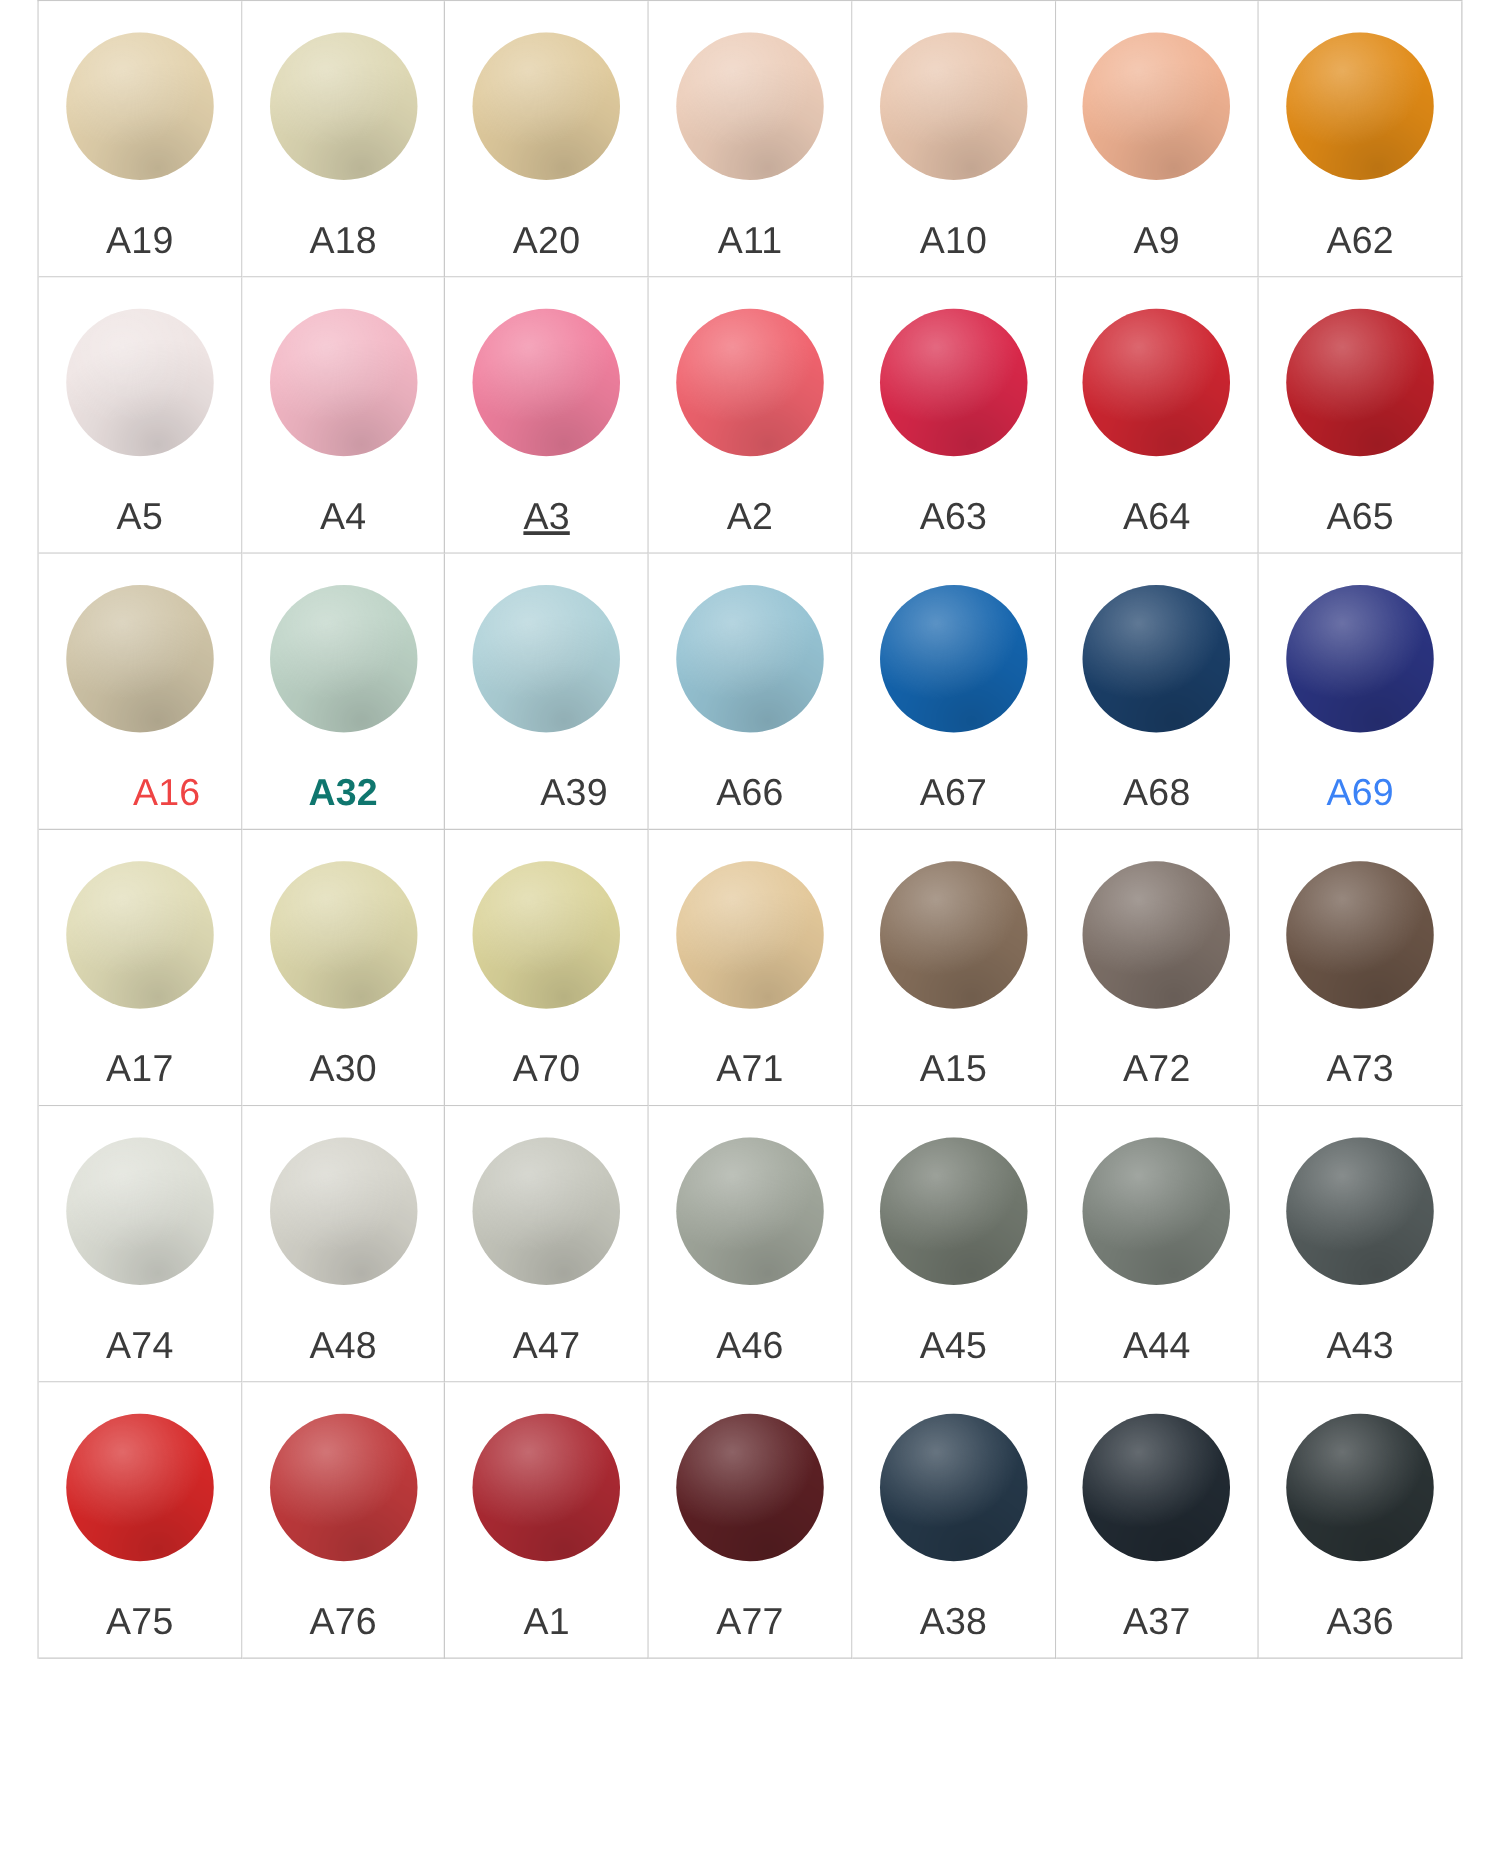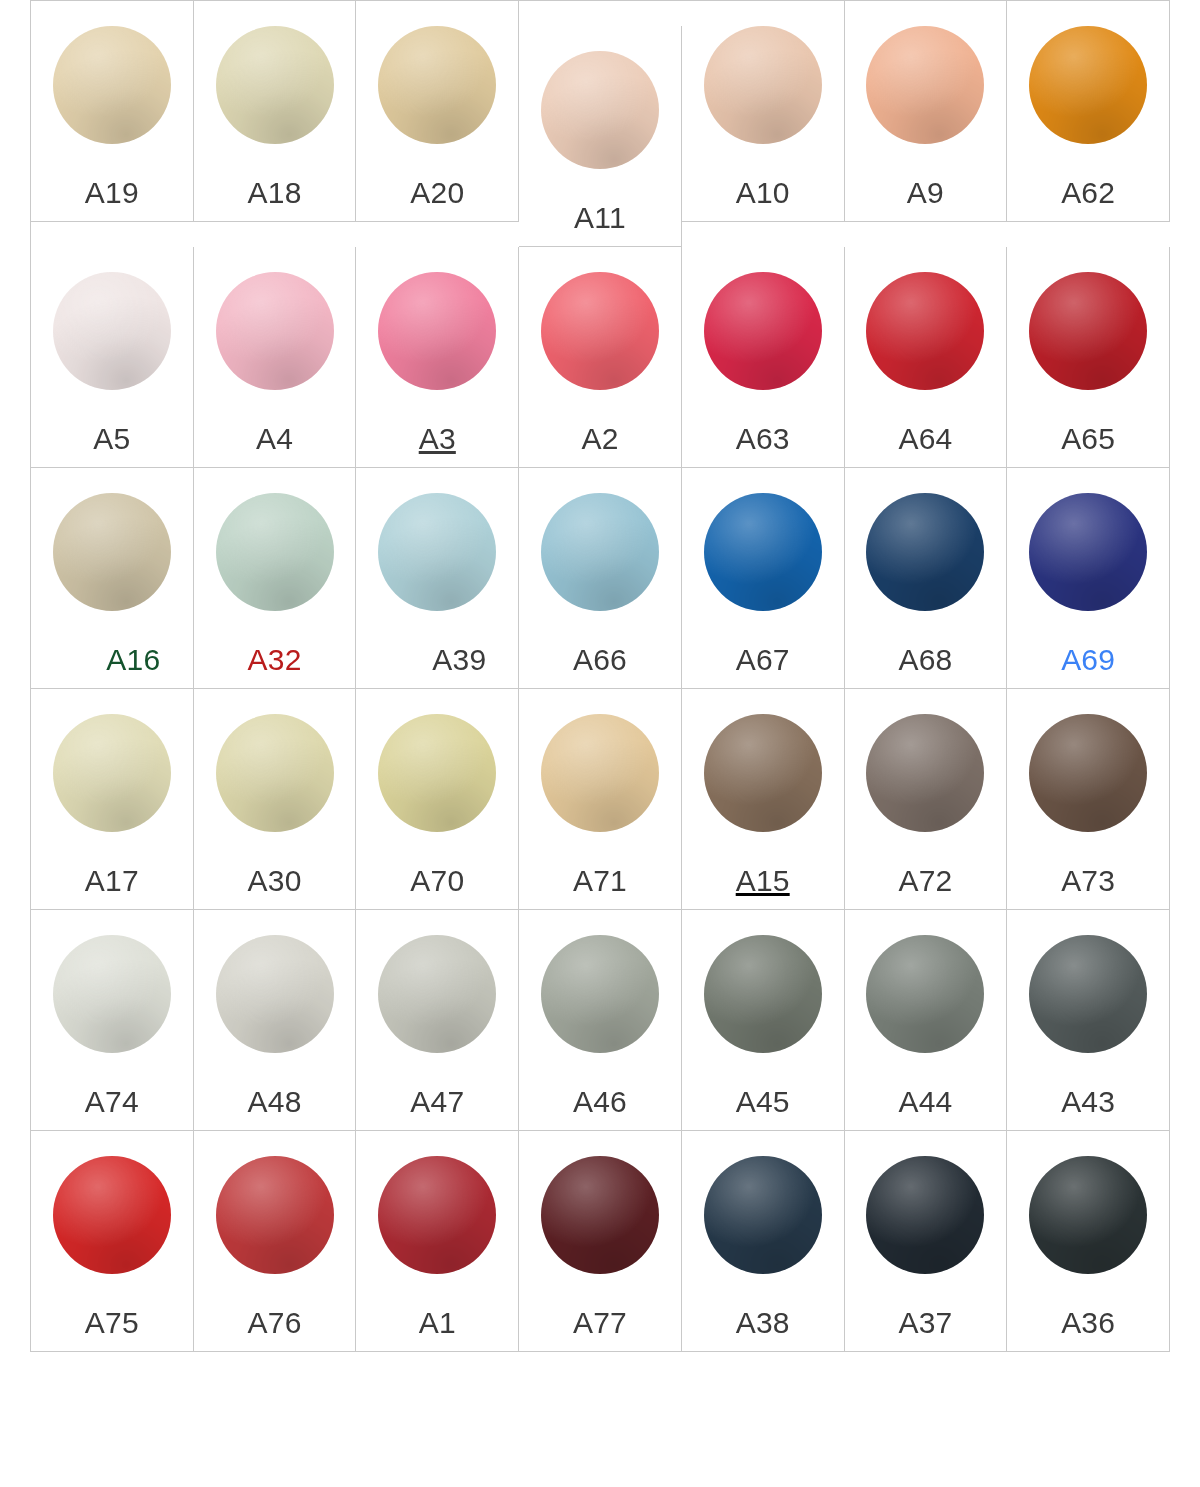--- a/index.html
+++ b/index.html
@@ -101,21 +101,21 @@
         <div class="swatch-dot" style="background: rgb(222, 216, 180);"></div>
       </div>
       <div class="swatch-label" style="color: rgb(59, 59, 59);">A18</div>
     </div>
     <div class="swatch-cell swatch-row-0" style="border-right-color: rgb(201, 201, 201); border-bottom-color: rgb(201, 201, 201);">
       <div class="swatch-dot-wrap">
         <div class="swatch-dot" style="background: rgb(224, 203, 158);"></div>
       </div>
       <div class="swatch-label" style="color: rgb(59, 59, 59);">A20</div>
     </div>
-    <div class="swatch-cell swatch-row-0" style="border-right-color: rgb(201, 201, 201); border-bottom-color: rgb(201, 201, 201); margin-top: 25px;">
+    <div class="swatch-cell swatch-row-0" style="border-right-color: rgb(201, 201, 201); border-bottom-color: rgb(201, 201, 201);">
       <div class="swatch-dot-wrap">
         <div class="swatch-dot" style="background: rgb(236, 205, 185);"></div>
       </div>
       <div class="swatch-label" style="color: rgb(59, 59, 59);">A11</div>
     </div>
     <div class="swatch-cell swatch-row-0" style="border-right-color: rgb(201, 201, 201); border-bottom-color: rgb(201, 201, 201);">
       <div class="swatch-dot-wrap">
         <div class="swatch-dot" style="background: rgb(233, 198, 174);"></div>
       </div>
       <div class="swatch-label" style="color: rgb(59, 59, 59);">A10</div>
@@ -171,27 +171,27 @@
     <div class="swatch-cell swatch-row-1" style="border-right-color: rgb(201, 201, 201); border-bottom-color: rgb(201, 201, 201);">
       <div class="swatch-dot-wrap">
         <div class="swatch-dot" style="background: rgb(187, 32, 41);"></div>
       </div>
       <div class="swatch-label" style="color: rgb(59, 59, 59);">A65</div>
     </div>
     <div class="swatch-cell swatch-row-2" style="border-right-color: rgb(201, 201, 201); border-bottom-color: rgb(201, 201, 201);">
       <div class="swatch-dot-wrap">
         <div class="swatch-dot" style="background: rgb(207, 196, 167);"></div>
       </div>
-      <div class="swatch-label" style="color: #14532d; margin-left: 43px;">A16</div>
+      <div class="swatch-label" style="color: #ef4444; margin-left: 43px;">A16</div>
     </div>
     <div class="swatch-cell swatch-row-2" style="border-right-color: rgb(201, 201, 201); border-bottom-color: rgb(201, 201, 201);">
       <div class="swatch-dot-wrap">
         <div class="swatch-dot" style="background: rgb(189, 211, 198);"></div>
       </div>
-      <div class="swatch-label" style="color: #b91c1c;">A32</div>
+      <div class="swatch-label" style="color: #0f766e; font-weight: bold;">A32</div>
     </div>
     <div class="swatch-cell swatch-row-2" style="border-right-color: rgb(201, 201, 201); border-bottom-color: rgb(201, 201, 201);">
       <div class="swatch-dot-wrap">
         <div class="swatch-dot" style="background: rgb(174, 209, 216);"></div>
       </div>
       <div class="swatch-label" style="color: rgb(59, 59, 59); margin-left: 44px;">A39</div>
     </div>
     <div class="swatch-cell swatch-row-2" style="border-right-color: rgb(201, 201, 201); border-bottom-color: rgb(201, 201, 201);">
       <div class="swatch-dot-wrap">
         <div class="swatch-dot" style="background: rgb(150, 195, 211);"></div>
@@ -233,21 +233,21 @@
         <div class="swatch-dot" style="background: rgb(219, 212, 155);"></div>
       </div>
       <div class="swatch-label" style="color: rgb(59, 59, 59);">A70</div>
     </div>
     <div class="swatch-cell swatch-row-3" style="border-right-color: rgb(201, 201, 201); border-bottom-color: rgb(201, 201, 201);">
       <div class="swatch-dot-wrap">
         <div class="swatch-dot" style="background: rgb(227, 200, 154);"></div>
       </div>
       <div class="swatch-label" style="color: rgb(59, 59, 59);">A71</div>
     </div>
-    <div class="swatch-cell swatch-row-3" style="border-right-color: rgb(201, 201, 201); border-bottom-color: rgb(201, 201, 201); text-decoration: underline;">
+    <div class="swatch-cell swatch-row-3" style="border-right-color: rgb(201, 201, 201); border-bottom-color: rgb(201, 201, 201);">
       <div class="swatch-dot-wrap">
         <div class="swatch-dot" style="background: rgb(135, 112, 92);"></div>
       </div>
       <div class="swatch-label" style="color: rgb(59, 59, 59);">A15</div>
     </div>
     <div class="swatch-cell swatch-row-3" style="border-right-color: rgb(201, 201, 201); border-bottom-color: rgb(201, 201, 201);">
       <div class="swatch-dot-wrap">
         <div class="swatch-dot" style="background: rgb(125, 112, 104);"></div>
       </div>
       <div class="swatch-label" style="color: rgb(59, 59, 59);">A72</div>

